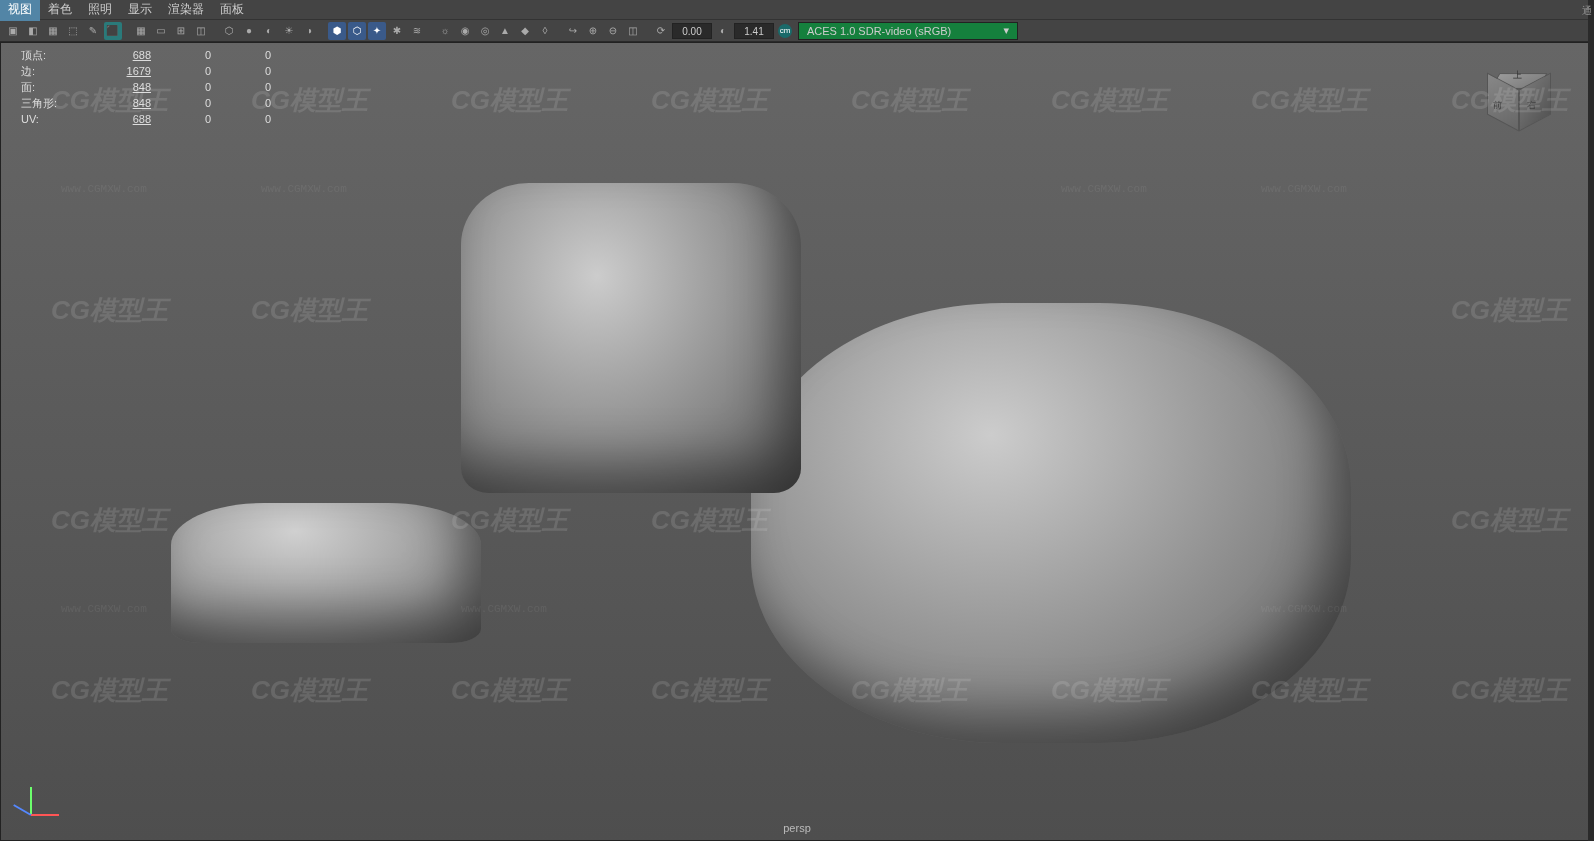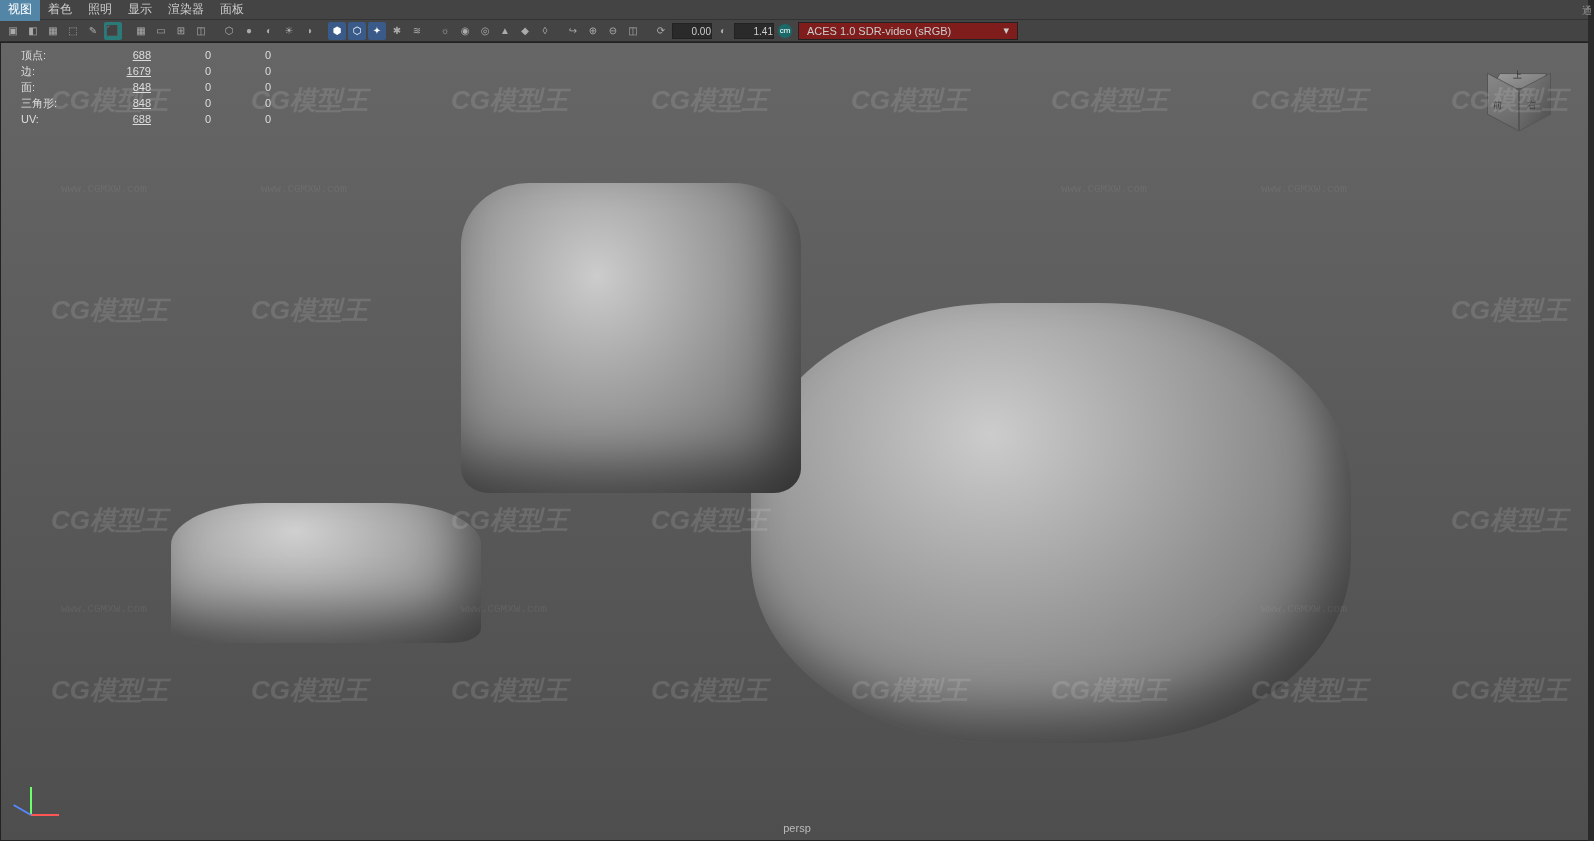--- a/index.html
+++ b/index.html
@@ -50,26 +50,26 @@
     }
     .tb-icon.teal { background: #2a7a7a; color:#fff; border-radius:2px; }
     .tb-icon.blue { background: #3a5a8a; color:#fff; border-radius:2px; }
     .tb-sep { width: 6px; }
     .tb-num {
       background: #2a2a2a;
       color: #ccc;
       width: 40px;
       height: 16px;
       font-size: 10px;
-      text-align: right;
+      text-align: center;
       line-height: 16px;
       border: 1px solid #222;
     }
     .color-dropdown {
-      background: #7f1d1d;
+      background: #15803d;
       color: #ccc;
       height: 18px;
       font-size: 11px;
       padding: 0 8px;
       display: flex;
       align-items: center;
       width: 220px;
       justify-content: space-between;
       border: 1px solid #222;
       margin-left: 4px;

